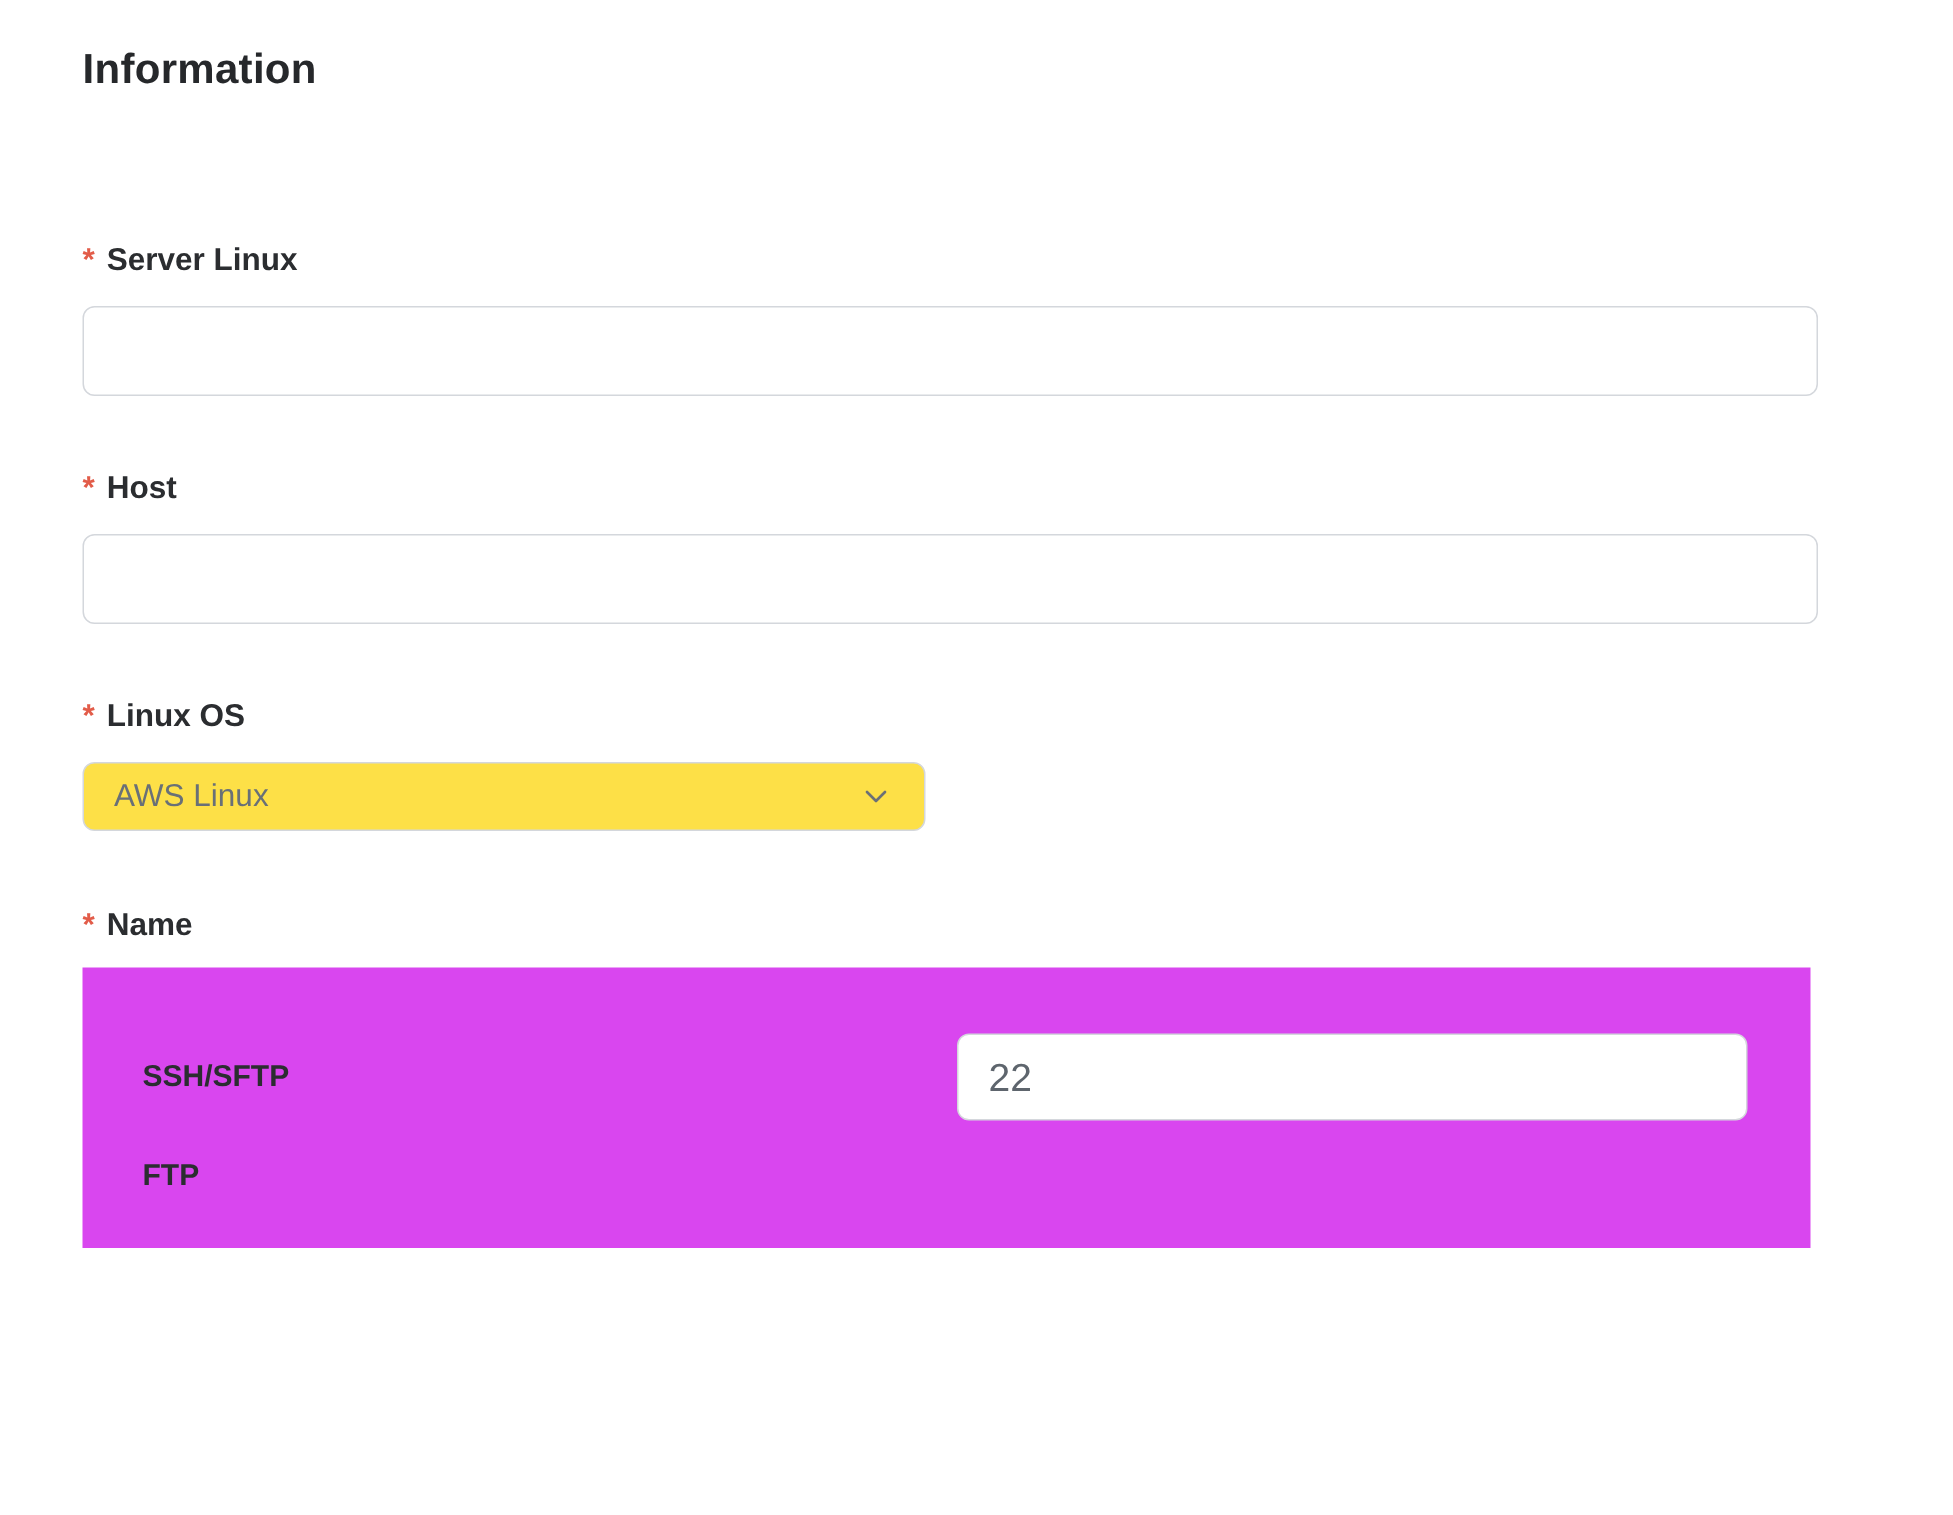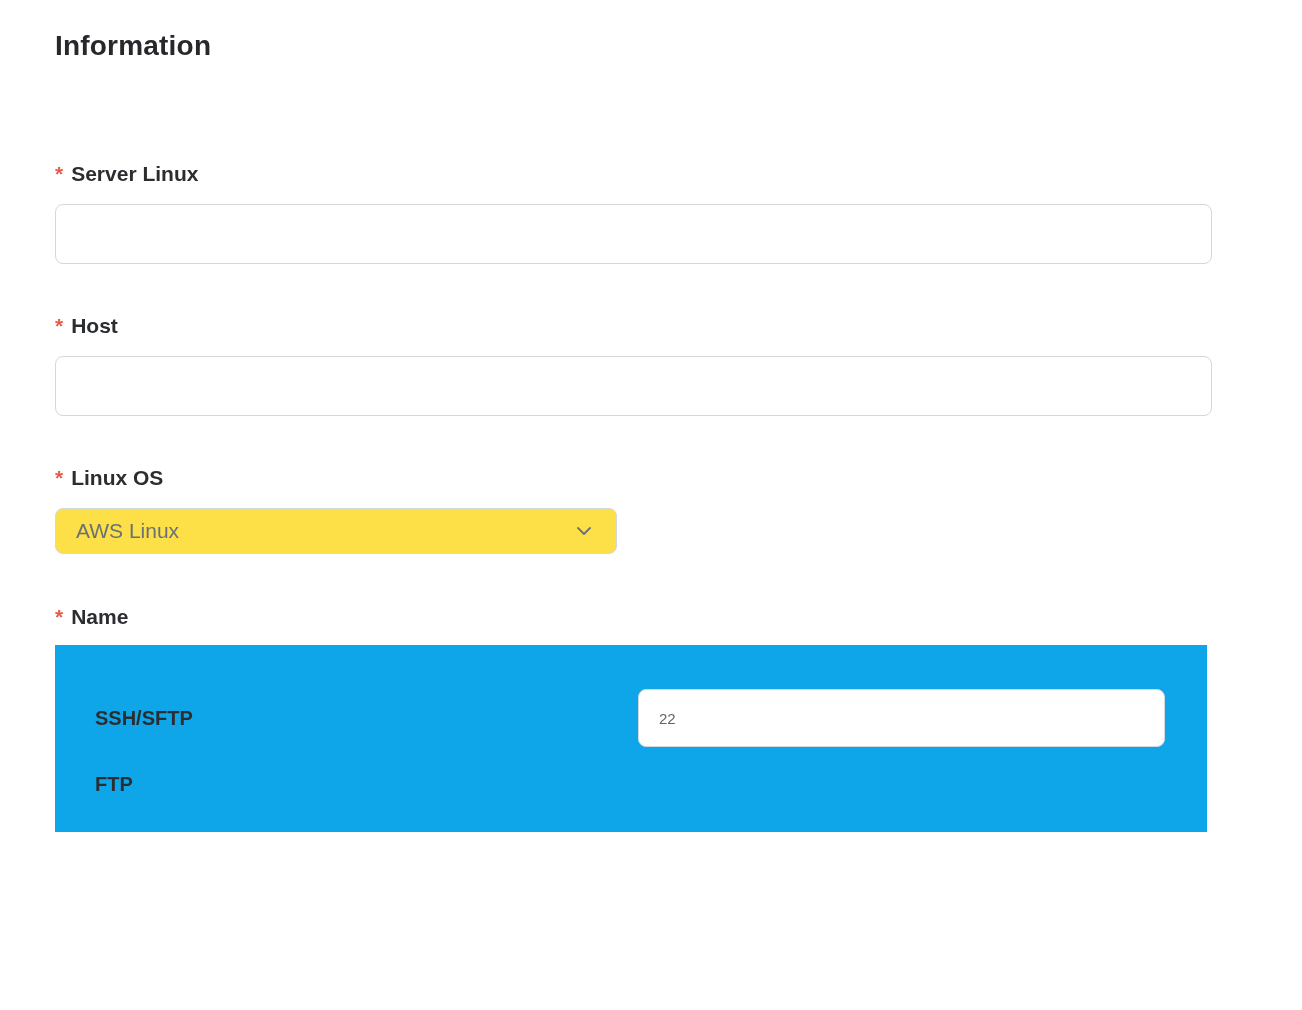--- a/index.html
+++ b/index.html
@@ -85,21 +85,21 @@
     width: 20px;
     height: 20px;
     display: flex;
     align-items: center;
     justify-content: center;
   }
   .col-right .text-input { height: 58px; }
   .port-panel {
     margin-top: -2px;
     width: 1152px;
-    background: #0ea5e9;
+    background: #d946ef;
     padding: 44px 42px 36px 40px;
   }
   .port-row {
     display: flex;
     align-items: center;
     margin-bottom: 26px;
   }
   .port-row:last-child { margin-bottom: 0; align-items: flex-end; }
   .port-row-label {
     flex: 1;
@@ -107,21 +107,21 @@
     font-weight: 600;
     color: #2b2d30;
   }
   .port-input {
     width: 527px;
     height: 58px;
     border: 1px solid #d4d7dc;
     border-radius: 8px;
     background: #ffffff;
     font-family: "Liberation Sans", sans-serif;
-    font-size: 15px;
+    font-size: 26px;
     color: #5e656d;
     padding: 0 20px;
     outline: none;
   }
 </style>
 </head>
 <body>
 
 <div class="container">
 

